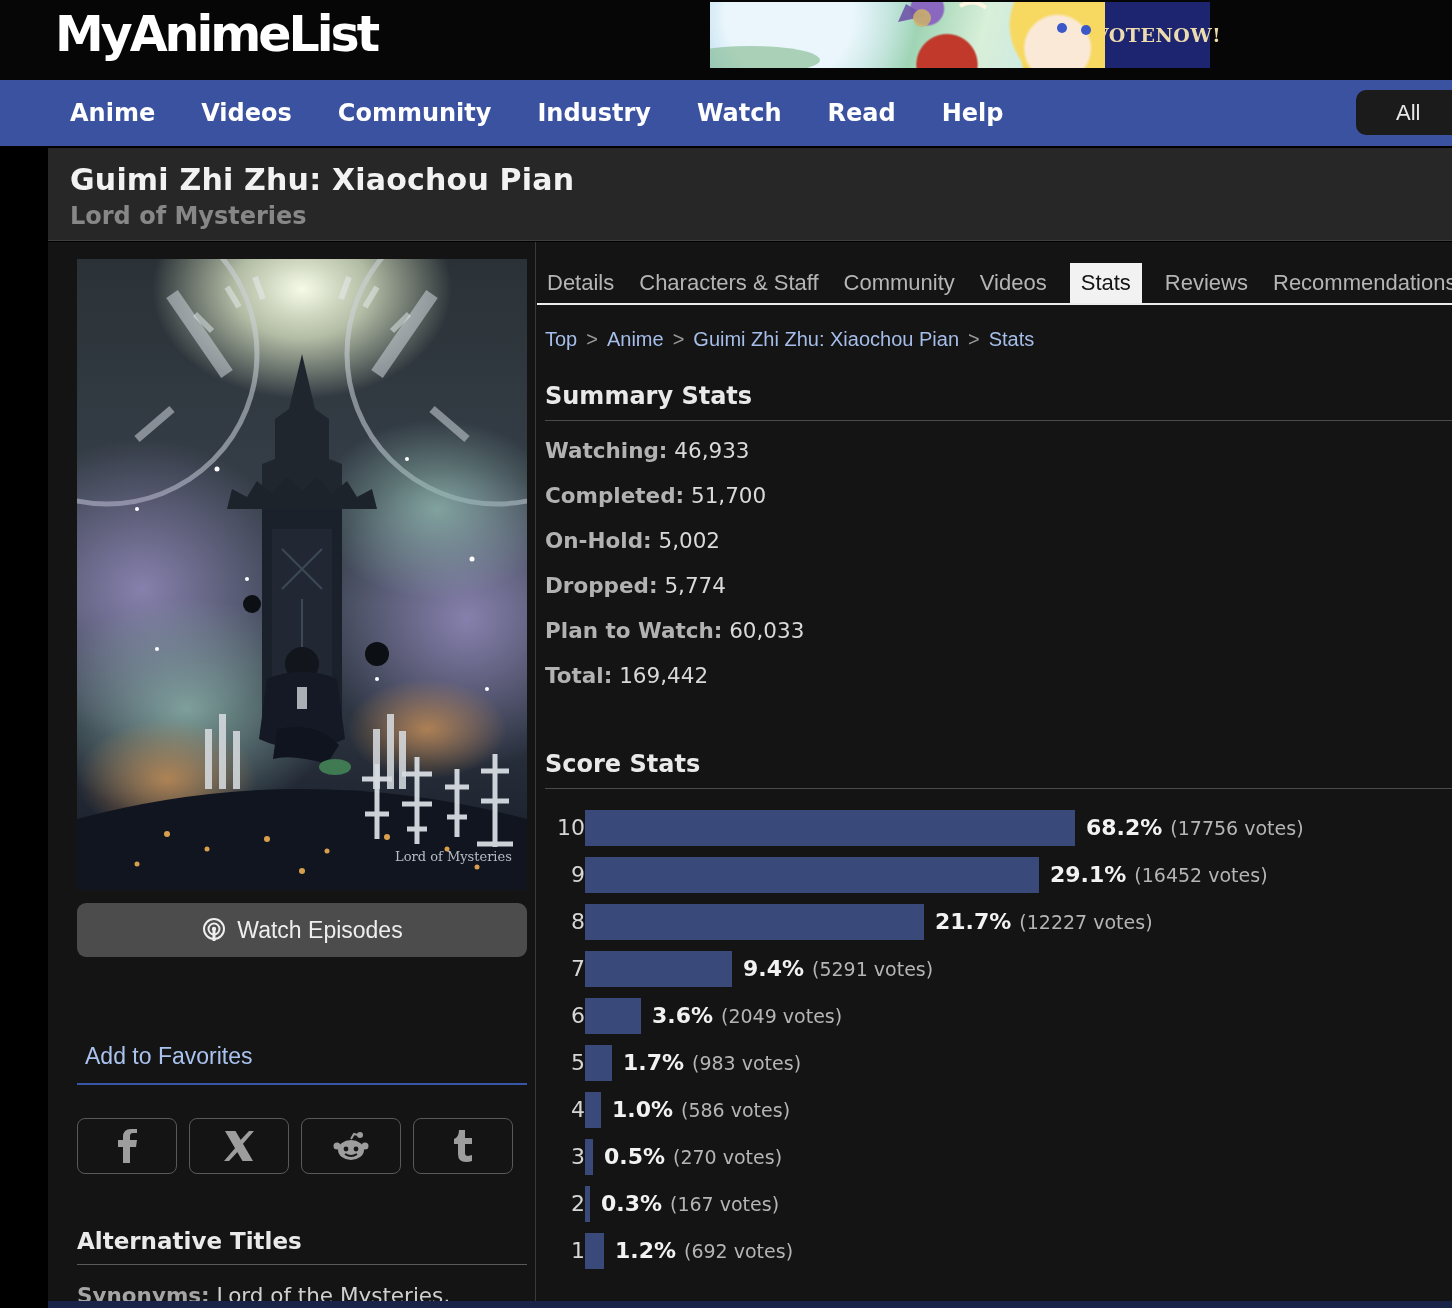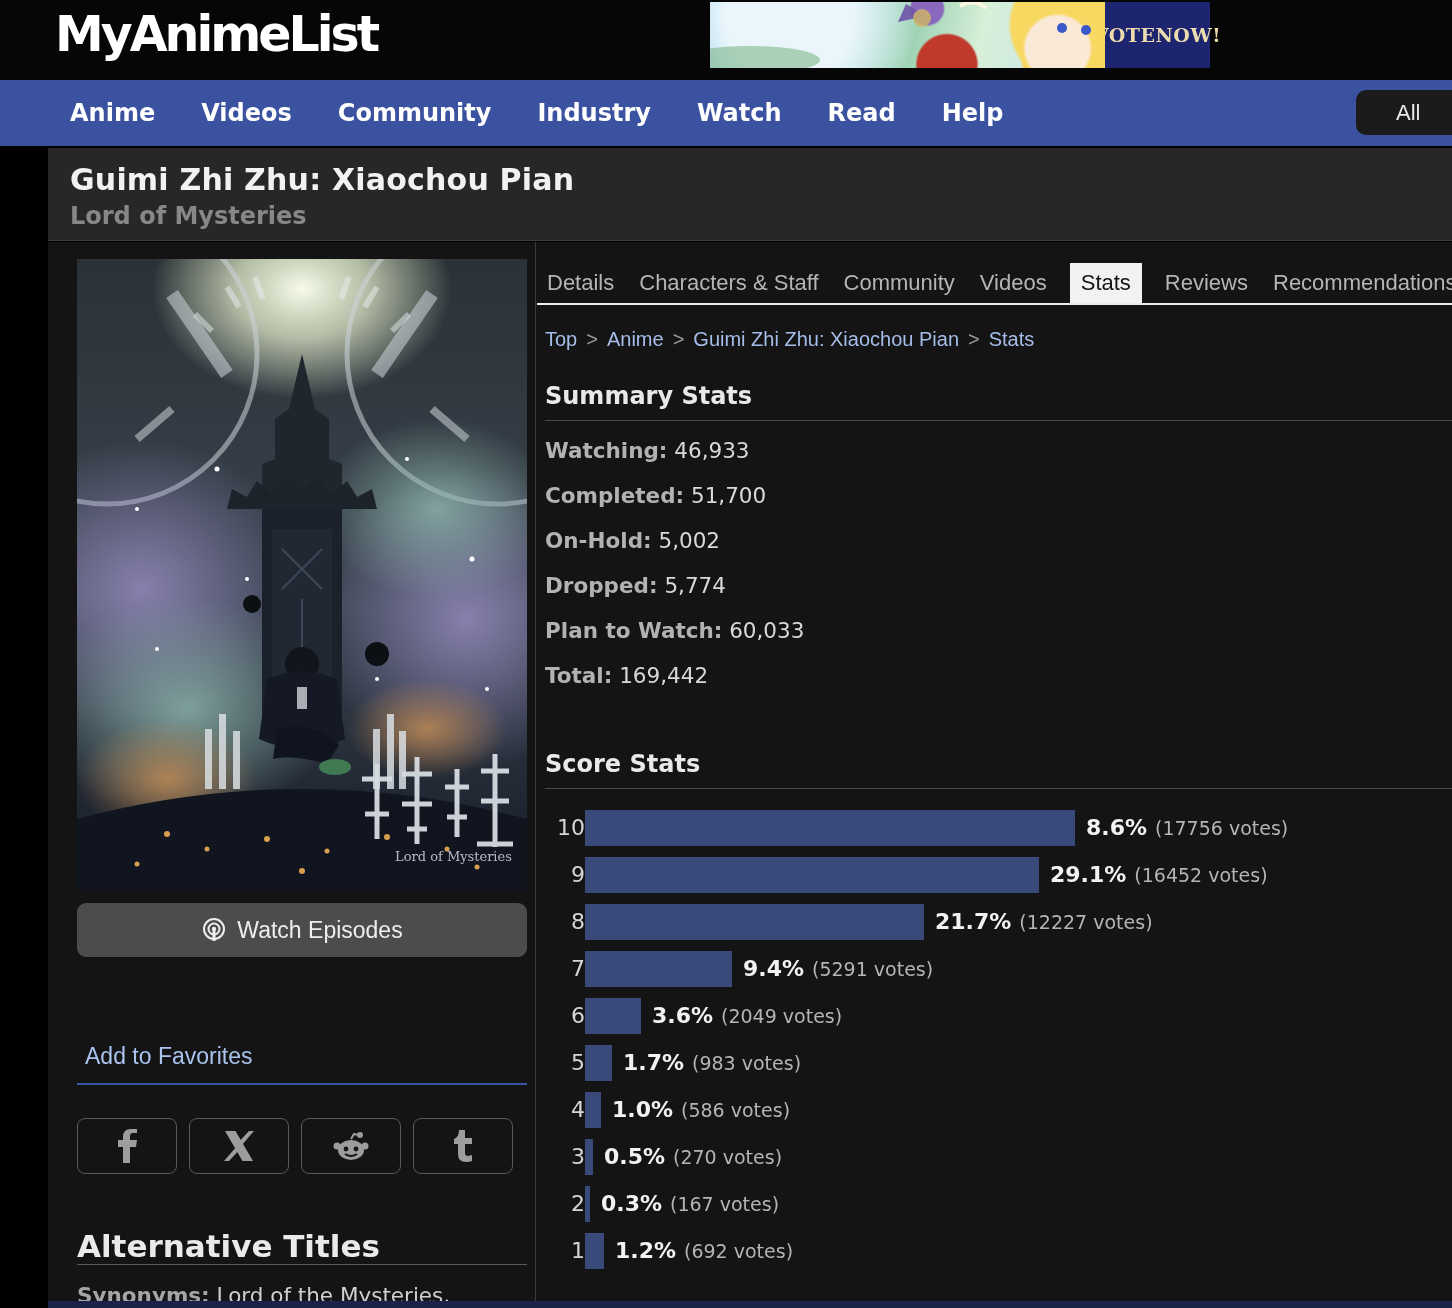--- a/index.html
+++ b/index.html
@@ -69,21 +69,21 @@
     position:absolute; left:29px; width:450px; height:42px; color:#a9c2ee; font-size:23px;
     font-family:"Liberation Sans",sans-serif; border-bottom:2px solid #3756a8;
     display:flex; align-items:flex-start; padding-left:8px; cursor:pointer;
   }
   .socials { position:absolute; left:29px; top:876px; display:flex; gap:12px; }
   .social-btn {
     width:100px; height:56px; border:1px solid #595959; border-radius:8px; background:transparent;
     display:flex; align-items:center; justify-content:center; color:#9d9d9d; cursor:pointer;
     font-size:30px; font-weight:700; font-family:"DejaVu Serif","Liberation Serif",serif;
   }
-  .alt-heading { position:absolute; left:29px; top:986px; font-size:31px; font-weight:700; color:#eaeaea; }
+  .alt-heading { position:absolute; left:29px; top:986px; font-size:23px; font-weight:700; color:#eaeaea; }
   .alt-divider { position:absolute; left:29px; top:1022px; width:450px; height:1px; background:#5a5a5a; }
   .synonyms { position:absolute; left:29px; top:1040px; width:455px; font-size:21.5px; color:#cfcfcf; line-height:28px; }
   .synonyms b { color:#a5a5a5; font-weight:700; }
   .bottom-strip { position:absolute; left:0; bottom:0; width:1404px; height:7px; background:#1a2348; }
   
   .tabs { position:absolute; left:8px; top:21px; display:flex; gap:21px; align-items:center;
           font-family:"Liberation Sans",sans-serif; white-space:nowrap; }
   .tab { color:#b5b5b5; font-size:22px; padding:7px 2px; cursor:pointer; }
   .tab.active { background:#f2f2f2; color:#141414; padding:7px 11px; }
   .tab-underline { position:absolute; left:0; top:61px; width:915px; height:2px; background:#ececec; }
@@ -344,21 +344,21 @@
         <div class="sum-row"><b>Plan to Watch:</b><span> 60,033</span></div>
         <div class="sum-row"><b>Total:</b><span> 169,442</span></div>
       </div>
 
     <div class="score-heading">Score Stats</div>
     <div class="score-divider"></div>
     <div class="score-rows" id="score-rows">
         <div class="score-row">
           <div class="score-label">10</div>
           <div class="score-bar" style="width: 490px;"></div>
-          <span class="score-pct">8.6%</span>
+          <span class="score-pct">68.2%</span>
           <span class="score-votes">(17756 votes)</span>
         </div>
         <div class="score-row">
           <div class="score-label">9</div>
           <div class="score-bar" style="width: 454px;"></div>
           <span class="score-pct">29.1%</span>
           <span class="score-votes">(16452 votes)</span>
         </div>
         <div class="score-row">
           <div class="score-label">8</div>

